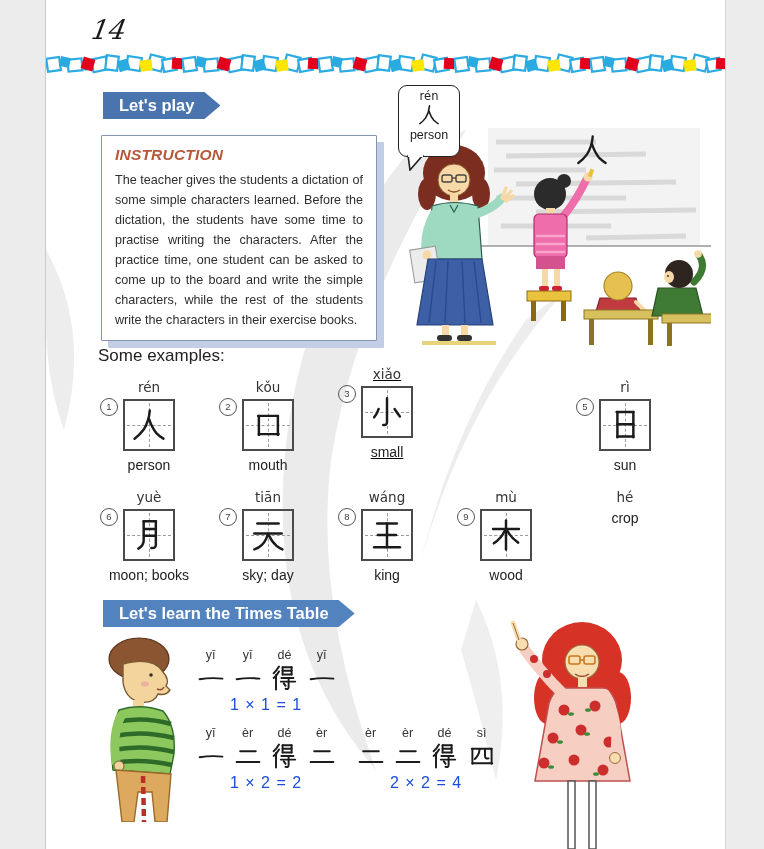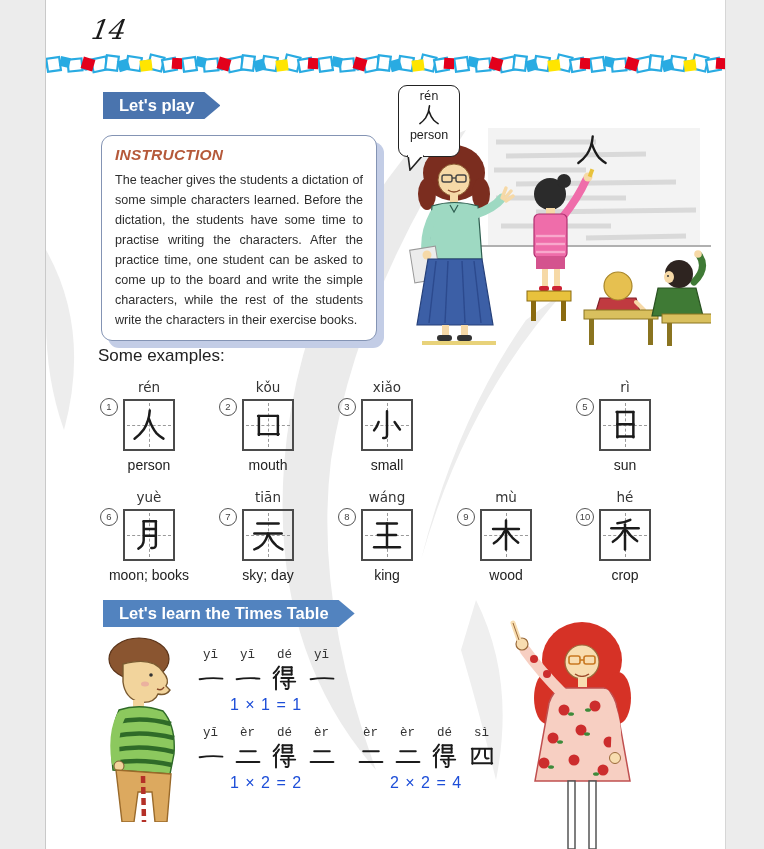--- a/index.html
+++ b/index.html
@@ -17,38 +17,38 @@
     clip-path:polygon(0 0,calc(100% - 16px) 0,100% 50%,calc(100% - 16px) 100%,0 100%);text-align:center;}
   .banner1{left:57px;top:92px;background:#4a74ae;}
   .banner2{left:57px;top:600px;background:#5283bf;}
 
   .bubble{position:absolute;left:352px;top:85px;width:60px;height:70px;background:#fff;border:1.6px solid #222;border-radius:9px;z-index:3;text-align:center;}
   .bubble .py{font-size:11.5px;color:#222;margin-top:3px;font-family:"DejaVu Sans",sans-serif;}
   .bubble .en{font-size:12.5px;color:#222;margin-top:1px;}
   .bubble .hz{width:24px;height:24px;display:block;margin:0 auto;}
   .bubble-tail{position:absolute;left:7px;bottom:-15px;}
 
-  .instr{position:absolute;left:55px;top:135px;width:276px;background:#fff;border:1.5px solid #8494b4;border-radius:11px;box-shadow:7px 7px 0 #c3cde6;z-index:2;padding:8px 13px 10px 13px;box-sizing:border-box;}
+  .instr{position:absolute;left:55px;top:135px;width:276px;background:#fff;border:1.5px solid #8494b4;border-radius:1px;box-shadow:7px 7px 0 #c3cde6;z-index:2;padding:8px 13px 10px 13px;box-sizing:border-box;}
   .instr h3{margin:2px 0 6px 0;font-size:15.5px;font-style:italic;color:#b5593a;letter-spacing:.2px;}
   .instr p{margin:0;font-size:12.6px;line-height:20px;color:#2e2e2e;text-align:justify;}
 
   .examples-h{position:absolute;left:52px;top:346px;font-size:17px;color:#222;z-index:2;}
 
   .cell{position:absolute;width:116px;text-align:center;z-index:2;}
   .cell .py{font-size:13.5px;color:#333;height:17px;font-family:"DejaVu Sans",sans-serif;}
   .boxrow{position:relative;margin-top:3px;height:54px;}
   .charbox{position:relative;width:52px;height:52px;border:2px solid #4b4b4b;margin:0 auto;box-sizing:border-box;}
   .charbox::before{content:"";position:absolute;left:2px;right:2px;top:50%;border-top:1px dashed #9a9a9a;}
   .charbox::after{content:"";position:absolute;top:2px;bottom:2px;left:50%;border-left:1px dashed #9a9a9a;}
   .charbox svg{position:absolute;left:5px;top:5px;width:38px;height:38px;z-index:1;}
   .cnum{position:absolute;left:9px;top:-1px;width:16px;height:16px;border:1.3px solid #555;border-radius:50%;font-size:9.5px;line-height:16px;color:#444;text-align:center;background:transparent;}
   .cell .en{font-size:14px;color:#222;margin-top:4px;white-space:nowrap;}
 
   .phrase{position:absolute;width:176px;text-align:center;z-index:2;}
-  .ph-py{display:flex;justify-content:center;gap:7px;font-size:12.5px;color:#333;font-family:Liberation Mono, monospace;}
+  .ph-py{display:flex;justify-content:center;gap:7px;font-size:12.5px;color:#333;font-family:Liberation Sans, sans-serif;}
   .ph-py span{width:30px;text-align:center;}
   .ph-hz{display:flex;justify-content:center;gap:7px;margin-top:1px;}
   .ph-hz svg{width:30px;height:30px;}
   .ph-eq{font-size:16px;color:#1d4ed8;margin-top:3px;letter-spacing:1px;}
 
   .hidden-defs{position:absolute;width:0;height:0;overflow:hidden;}
   .hz-stroke path{fill:none;stroke:#1b1b1b;stroke-width:6.5;stroke-linecap:round;stroke-linejoin:round;}
 </style>
 </head>
 <body>
@@ -320,21 +320,21 @@
       <div class="boxrow">
           <span class="cnum">2</span>
         <div class="charbox">
             <svg aria-label="口">
               <use href="#hz-kou"></use>
             </svg>
           </div>
         </div>
       <div class="en">mouth</div>
     </div>
-    <div class="cell" style="left:283px;top:379px;">
+    <div class="cell" style="left:283px;top:366px;text-decoration:underline;">
       <div class="py">xiǎo</div>
       <div class="boxrow">
           <span class="cnum">3</span>
         <div class="charbox">
             <svg aria-label="小">
               <use href="#hz-xiao"></use>
             </svg>
           </div>
         </div>
       <div class="en">small</div>
@@ -395,28 +395,20 @@
         <div class="charbox">
             <svg aria-label="木">
               <use href="#hz-mu"></use>
             </svg>
           </div>
         </div>
       <div class="en">wood</div>
     </div>
     <div class="cell" style="left:521px;top:489px;">
       <div class="py">hé</div>
-      <div class="boxrow">
-          <span class="cnum">10</span>
-        <div class="charbox">
-            <svg aria-label="禾">
-              <use href="#hz-he"></use>
-            </svg>
-          </div>
-        </div>
       <div class="en">crop</div>
     </div>
 
     <div class="banner banner2">
       <span>Let's learn the Times Table</span>
     </div>
 
     <svg class="layer" style="left:37px;top:632px;" width="112" height="190" viewBox="0 0 112 190">
       <ellipse cx="56" cy="27" rx="30" ry="21" fill="#8a5530" stroke="#5a3318" stroke-width="1.2"></ellipse>
       <path d="M40,32 Q70,24 80,40 Q87,48 83,54 L87,58 Q83,64 75,62 Q71,72 56,70 Q42,66 40,50 Z" fill="#f2d49c" stroke="#7a5a30" stroke-width="1.4"></path>

